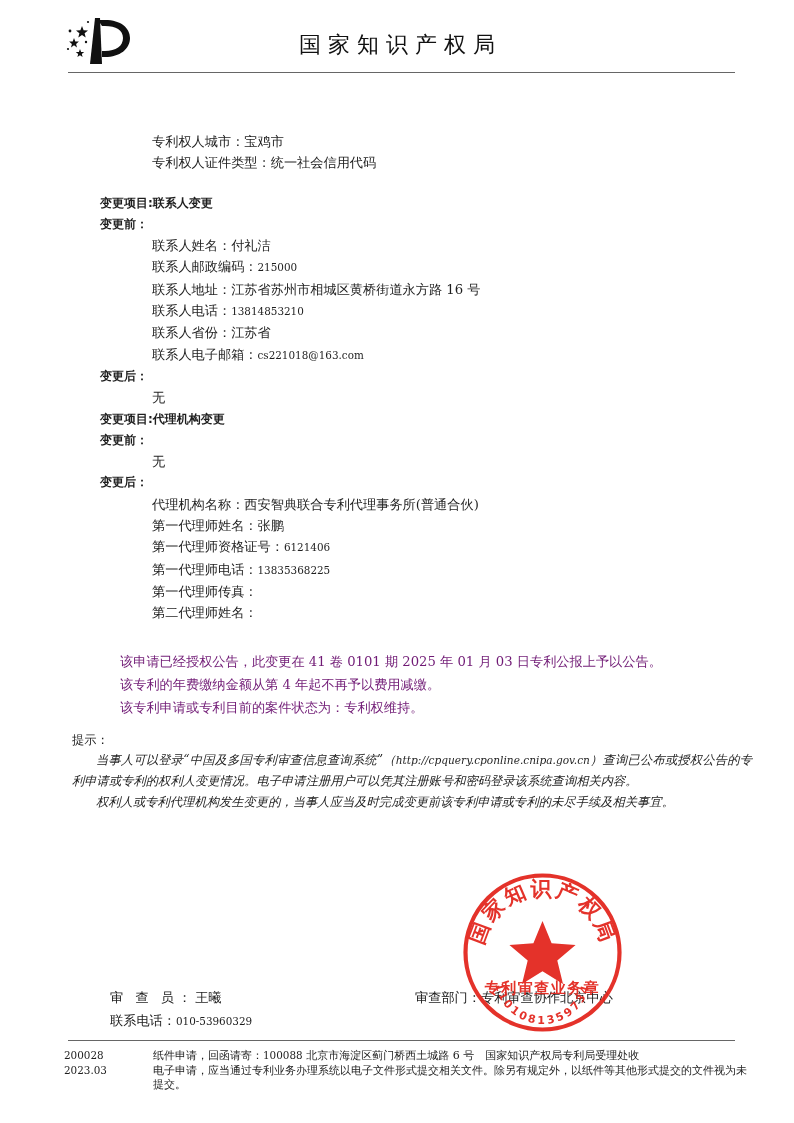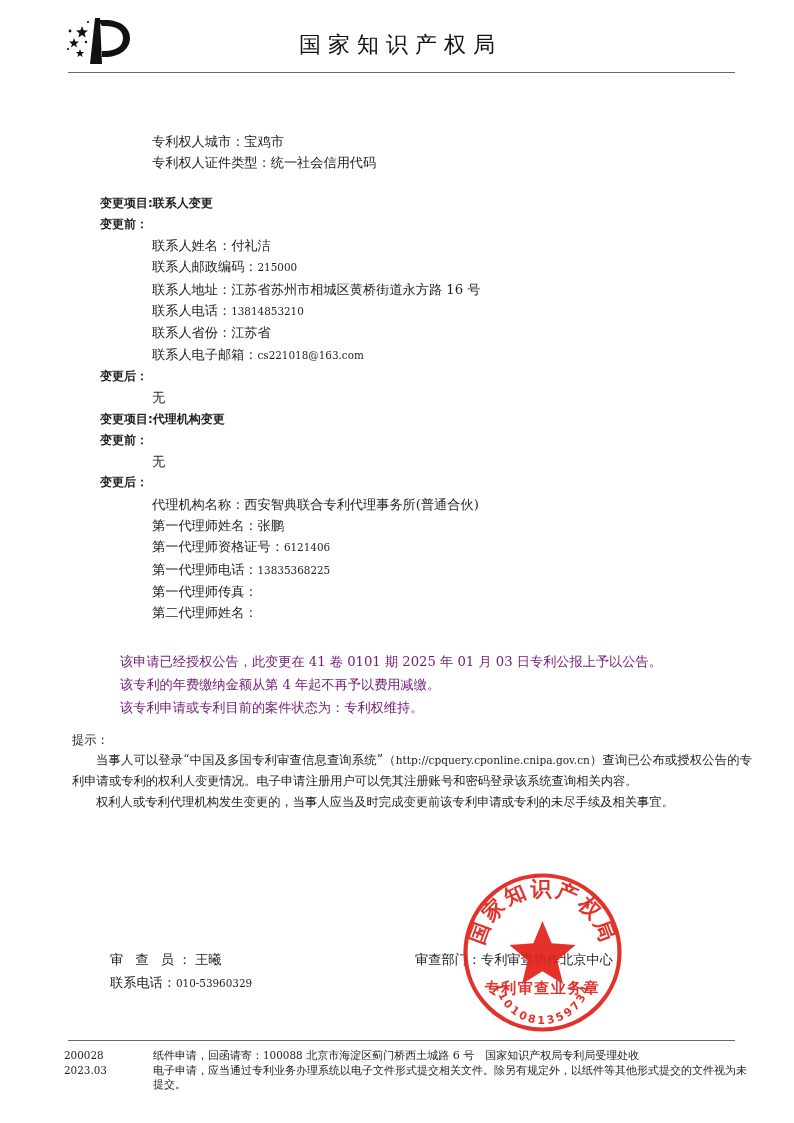--- a/index.html
+++ b/index.html
@@ -104,31 +104,32 @@
     color: #1e1e1e;
   }
   .tip-para {
     font-size: 12.3px;
     line-height: 21px;
     color: #1e1e1e;
     padding-left: 72px;
     padding-right: 42px;
     text-align: justify;
     text-indent: 24px;
+    font-style: italic;
   }
   .mono-url {
     font-family: "DejaVu Serif", "Liberation Serif", serif;
     font-size: 10.6px;
   }
 
   
   .sign-block {
     position: absolute;
     left: 0;
-    top: 948px;
+    top: 986px;
     width: 686px;
     height: 60px;
   }
   .sign-left {
     position: absolute;
     left: 110px;
     top: 0;
     font-size: 13.2px;
     line-height: 23px;
     white-space: nowrap;

